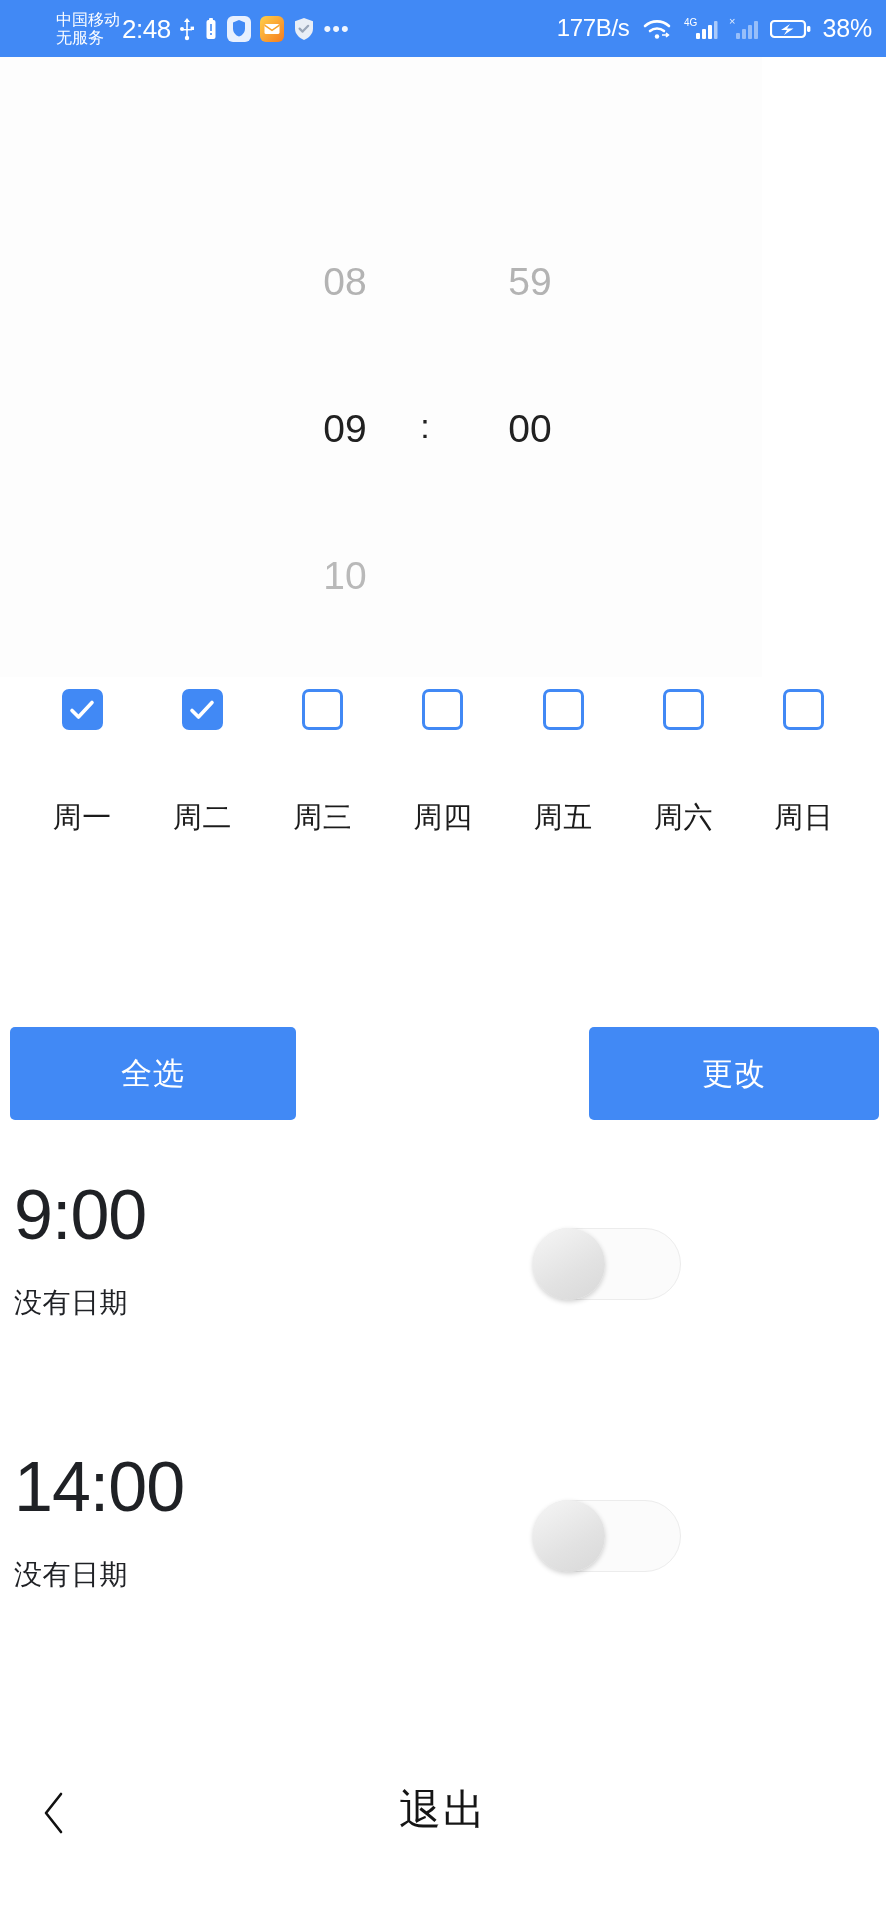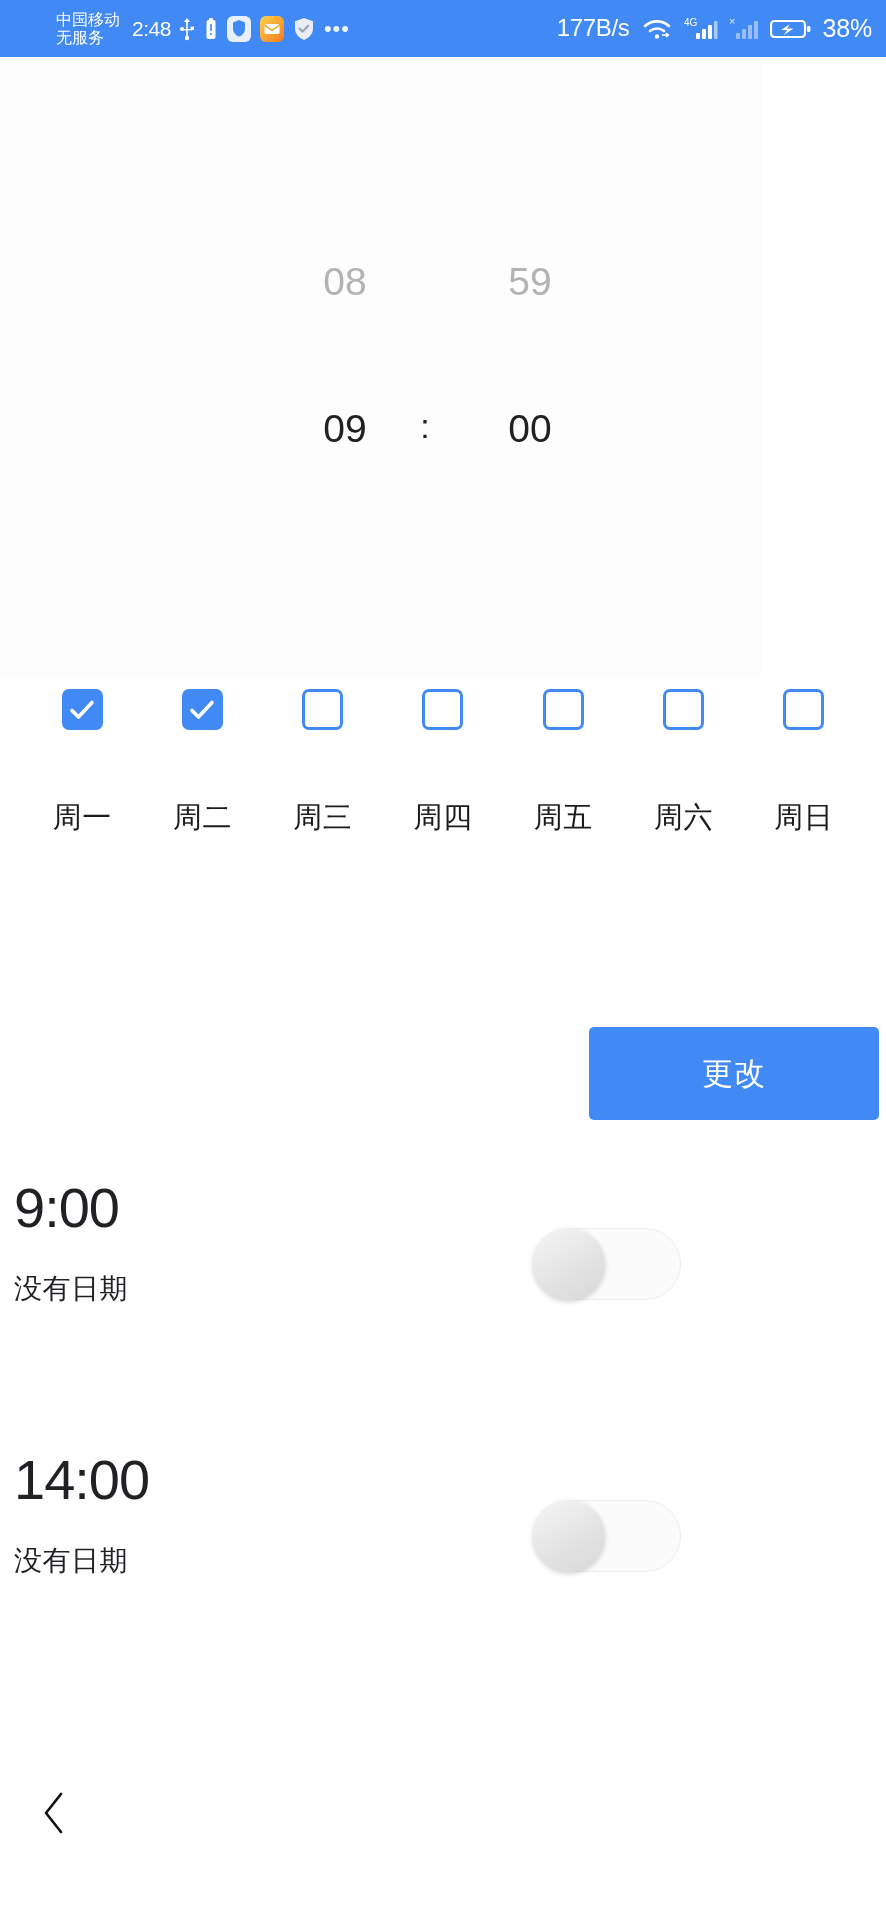--- a/index.html
+++ b/index.html
@@ -36,25 +36,25 @@
   .carrier {
     display: flex;
     flex-direction: column;
     justify-content: center;
     line-height: 1.12;
     font-size: 16px;
     letter-spacing: 0px;
     white-space: nowrap;
   }
   .sb-time {
-    font-size: 21px;
+    font-size: 26px;
     font-weight: 400;
     letter-spacing: -0.5px;
     line-height: 1;
-    margin-left: 12px;
+    margin-left: 2px;
   }
   .sb-icons {
     display: flex;
     align-items: center;
     gap: 9px;
     margin-left: 8px;
   }
   .sb-icon { display: inline-flex; align-items: center; justify-content: center; }
   .ico-dots {
     font-size: 22px;
@@ -190,21 +190,21 @@
     left: 0;
     width: 886px;
   }
   .alarm-row {
     position: relative;
     height: 272px;
     box-sizing: border-box;
     padding-left: 14px;
   }
   .alarm-time {
-    font-size: 56px;
+    font-size: 70px;
     color: #1f2125;
     line-height: 1;
     letter-spacing: -1px;
     padding-top: 20px;
   }
   .alarm-sub {
     font-size: 28px;
     color: #1f2125;
     letter-spacing: 0.5px;
     margin-top: 34px;
@@ -364,20 +364,21 @@
         </svg>
     </span>
     <span class="battery-pct">38%</span>
   </div>
 </div>
 
 <div class="picker">
   <div class="picker-col col-hour">
     <div class="picker-row row-prev">08</div>
     <div class="picker-row row-sel">09</div>
+    <div class="picker-row row-next">10</div>
   </div>
   <div class="picker-colon">:</div>
   <div class="picker-col col-min">
     <div class="picker-row row-prev">59</div>
     <div class="picker-row row-sel">00</div>
   </div>
 </div>
 
 <div class="days-wrap">
   <div class="days-row" id="days-row">
@@ -434,20 +435,21 @@
           <svg class="tick" width="26" height="22" viewBox="0 0 26 22">
             <path d="M3 11.5L9.5 18 23 3.5" stroke="#ffffff" stroke-width="3.6" fill="none" stroke-linecap="round" stroke-linejoin="round"></path>
           </svg>
         </div>
         <div class="day-label">周日</div>
       </div>
     </div>
 </div>
 
 <div class="actions">
+  <button class="btn btn-selectall">全选</button>
   <button class="btn btn-change">更改</button>
 </div>
 
 <div class="alarm-list" id="alarm-list">
     <div class="alarm-row">
       <div class="alarm-time">9:00</div>
       <div class="alarm-sub">没有日期</div>
       <div class="toggle">
         <div class="knob"></div>
       </div>
@@ -460,13 +462,14 @@
       </div>
     </div>
   </div>
 
 <div class="bottom-bar">
   <div class="back-chevron">
     <svg width="24" height="42" viewBox="0 0 24 42">
         <path d="M19 2L4 21l15 19" stroke="#111" stroke-width="2.6" fill="none" stroke-linecap="round" stroke-linejoin="round"></path>
       </svg>
   </div>
+  <div class="exit-label">退出</div>
 </div>
 
 </body></html>

